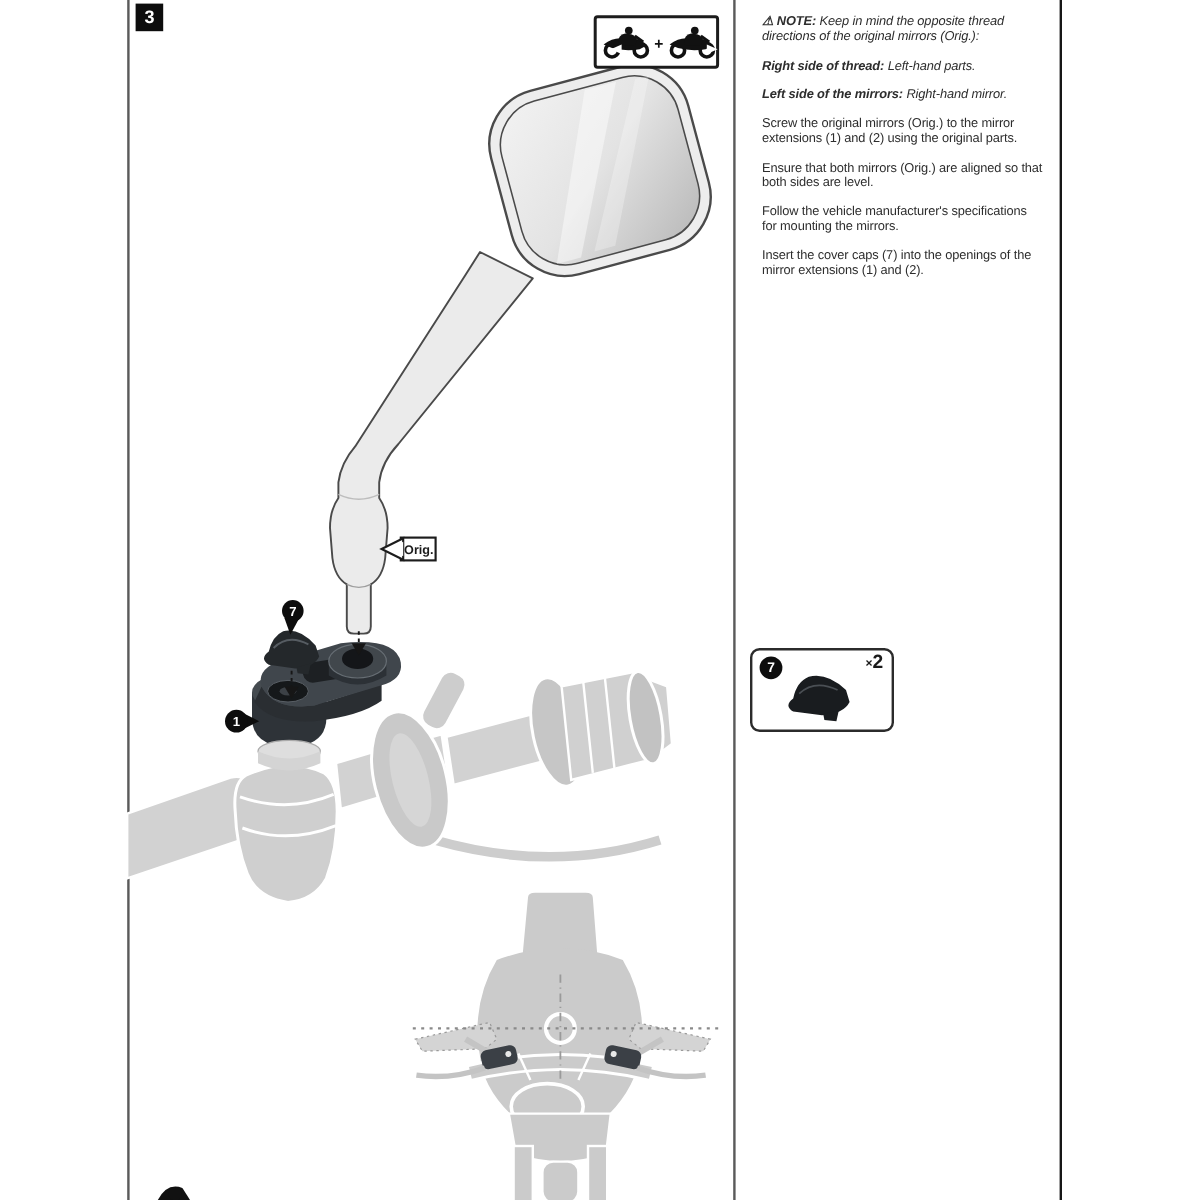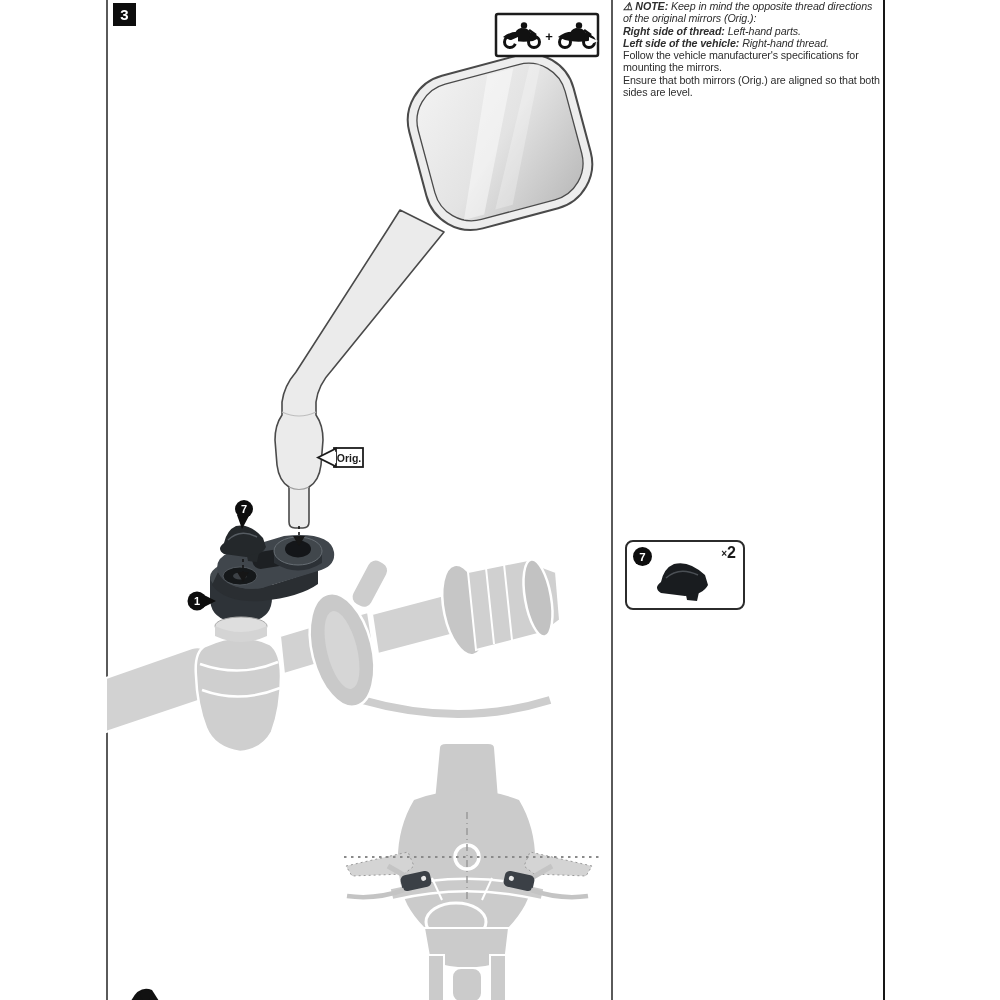--- a/index.html
+++ b/index.html
@@ -9,21 +9,21 @@
   .rule{position:absolute;top:0;height:1000px;}
   .rule-left{left:106px;width:1.5px;background:#5a5a5a;}
   .rule-mid{left:611px;width:1.5px;background:#5a5a5a;}
   .rule-right{left:883px;width:2px;background:#161616;}
   
   .step-badge{position:absolute;left:113px;top:3px;width:23px;height:23px;background:#0d0d0d;
     color:#fff;font-size:15px;font-weight:bold;display:flex;align-items:center;justify-content:center;}
   
   .text-col{position:absolute;left:623px;top:0;width:258px;color:#2d2d2d;
     font-size:10.7px;line-height:12.3px;letter-spacing:-0.1px;}
-  .text-col p{margin:0;}
+  .text-col p{margin:12px;}
   .note{font-style:italic;}
   .b{font-weight:bold;}
   .gap1{margin-top:11px !important;}
   .gap2{margin-top:12px !important;}
   
   .parts-box{position:absolute;left:625px;top:540px;width:116px;height:66px;
     border:2px solid #2b2b2b;border-radius:8px;background:#fff;}
   .parts-num{position:absolute;left:6px;top:5px;width:19px;height:19px;border-radius:50%;
     background:#0d0d0d;color:#fff;font-size:11.5px;font-weight:bold;display:flex;
     align-items:center;justify-content:center;}
@@ -212,25 +212,27 @@
   <p class="note">
     <span class="b"><span>⚠</span>
     <span>NOTE:</span></span>
     <span>Keep in mind the opposite thread directions of the original mirrors (Orig.):</span>
   </p>
   <p class="note">
     <span class="b">Right side of thread:</span>
     <span>Left-hand parts.</span>
   </p>
   <p class="note">
-    <span class="b">Left side of the vehicle:</span>
-    <span>Right-hand thread.</span>
+    <span class="b">Left side of the mirrors:</span>
+    <span>Right-hand mirror.</span>
   </p>
+  <p class="gap1">Screw the original mirrors (Orig.) to the mirror extensions (1) and (2) using the original parts.</p>
+  <p>Ensure that both mirrors (Orig.) are aligned so that both sides are level.</p>
   <p>Follow the vehicle manufacturer's specifications for mounting the mirrors.</p>
-  <p>Ensure that both mirrors (Orig.) are aligned so that both sides are level.</p>
+  <p class="gap2">Insert the cover caps (7) into the openings of the mirror extensions (1) and (2).</p>
 </div>
 
 <div class="parts-box">
   <div class="parts-num">7</div>
   <div class="parts-qty">
     <span class="x">×</span>
     <span class="n">2</span>
   </div>
   <svg width="116" height="66" viewBox="0 0 116 66" style="position:absolute;left:0;top:0">
     <path d="M34,40 Q26,46 34,51 L58,54 Q76,53 81,43 L78,33 Q62,18 47,22 Q37,26 34,40 Z" fill="#191c1f"></path>

